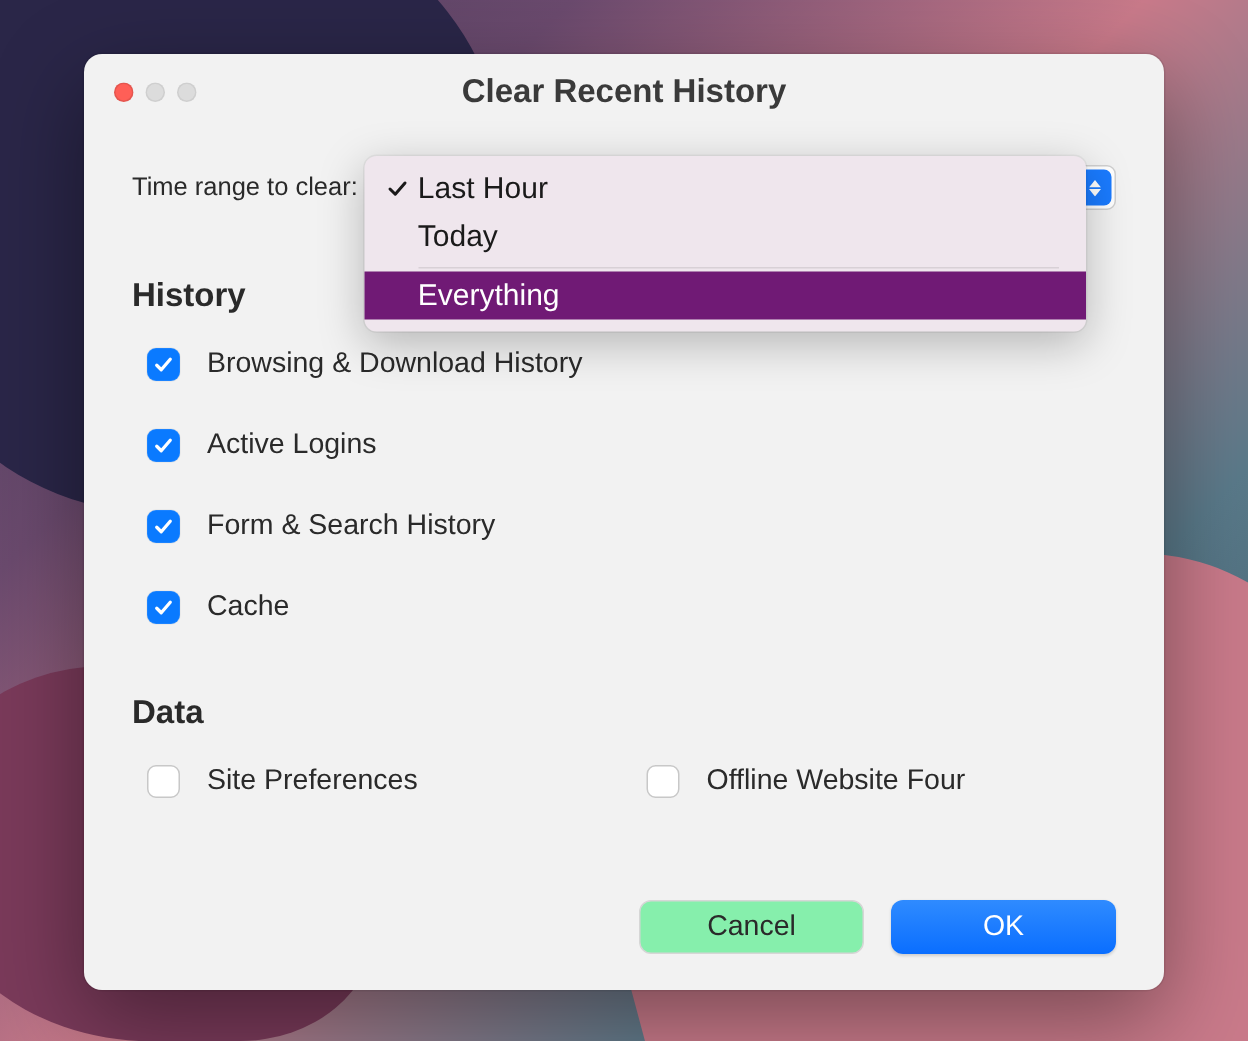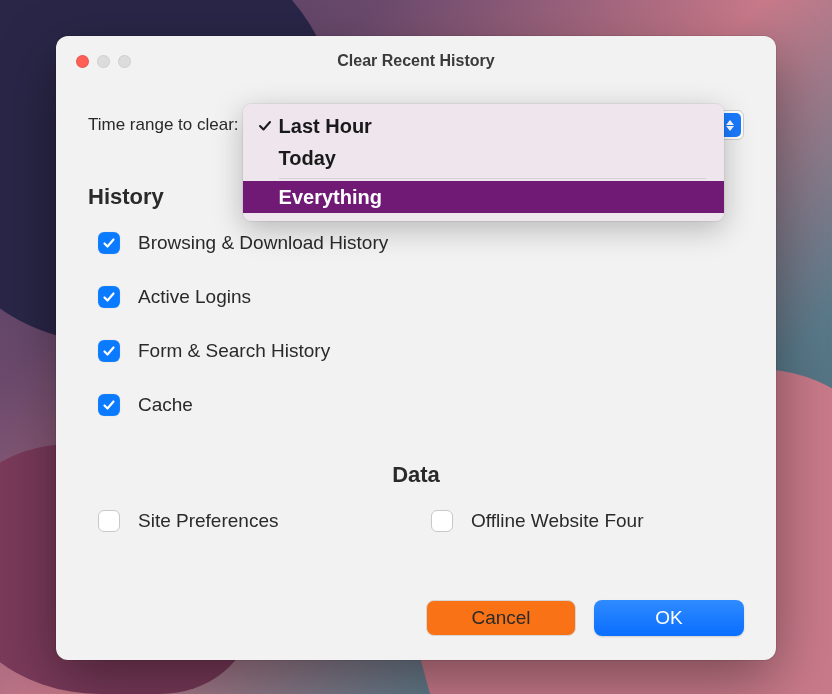--- a/index.html
+++ b/index.html
@@ -59,21 +59,21 @@
     .traffic-light {
       width: 13px; height: 13px;
       border-radius: 50%;
     }
     .close-btn { background: #ff5f57; border: 0.5px solid rgba(0,0,0,0.1);}
     .min-btn, .max-btn { background: #dcdcdc; border: 0.5px solid rgba(0,0,0,0.06);}
     .window-title {
       position: absolute;
       left: 0; right: 0;
       text-align: center;
-      font-size: 16px;
+      font-size: 22px;
       font-weight: 700;
       color: #3a3a3a;
     }
     .content {
       padding: 24px 32px 20px 32px;
     }
     .time-range-row {
       display: flex;
       align-items: center;
       gap: 12px;
@@ -112,21 +112,20 @@
     .dropdown {
       position: absolute;
       top: -6px;
       left: -8px;
       right: 20px;
       background: #efe6ed;
       border-radius: 8px;
       box-shadow: 0 8px 30px rgba(0,0,0,0.25), 0 0 0 1px rgba(0,0,0,0.05);
       padding: 6px 0 8px 0;
       z-index: 10;
-      font-weight: bold;
     }
     .dropdown-item {
       display: flex;
       align-items: center;
       height: 32px;
       padding: 0 16px 0 12px;
       font-size: 20px;
       color: #1a1a1a;
     }
     .dropdown-check {
@@ -177,40 +176,40 @@
       box-shadow: 0 0 0 0.5px rgba(0,0,0,0.05), inset 0 0 0 0.5px rgba(255,255,255,0.1);
     }
     .checkbox.unchecked {
       background: #fff;
       border: 1px solid #c8c8c8;
     }
     .check-row label {
       font-size: 19px;
       color: #2a2a2a;
     }
-    .section-data { margin-top: 10px; text-align: center; }
+    .section-data { margin-top: 10px; }
     .footer {
       position: absolute;
       bottom: 24px;
       right: 32px;
       display: flex;
       gap: 18px;
     }
     .btn {
       min-width: 150px;
       height: 36px;
       border-radius: 8px;
       font-size: 19px;
       display: inline-flex;
       align-items: center;
       justify-content: center;
       cursor: default;
     }
     .btn-cancel {
-      background: #f97316;
+      background: #86efac;
       border: 1px solid #d6d6d6;
       color: #2a2a2a;
     }
     .btn-ok {
       background: linear-gradient(#2f8bff,#0a6eff);
       color: #fff;
       border: 0;
       box-shadow: 0 1px 2px rgba(0,0,0,0.15);
     }
   </style>

